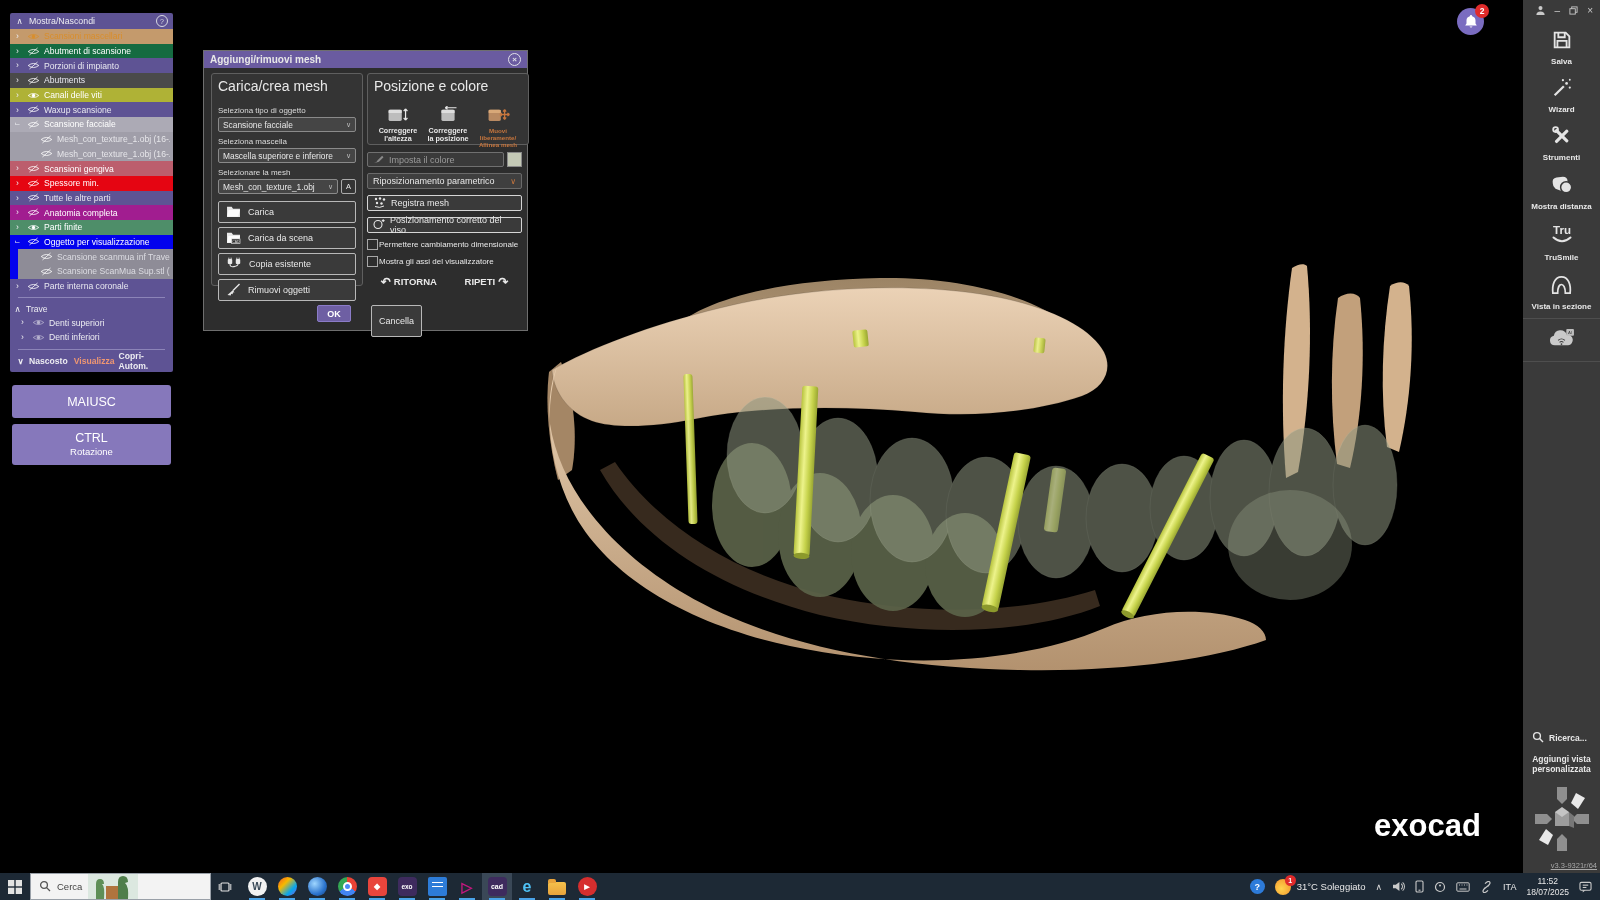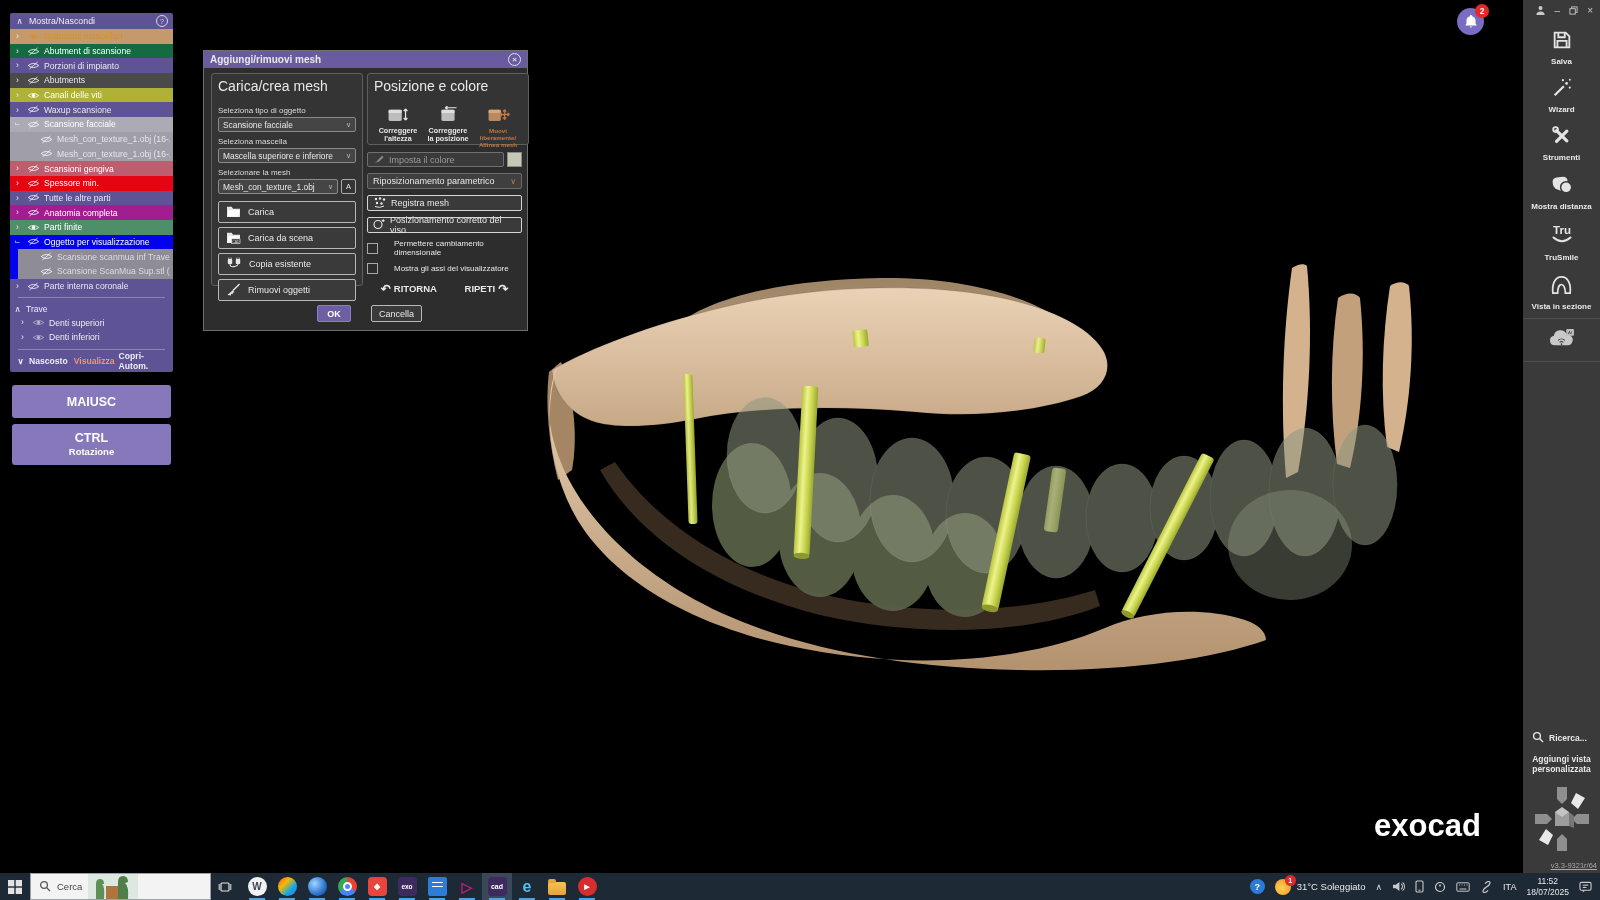--- a/index.html
+++ b/index.html
@@ -23,21 +23,21 @@
   .lp-marker{width:9px;font-size:8.5px;text-align:center;flex:none;line-height:1;}
   .marker-exp{display:inline-block;transform:scaleY(-1);}
   .lp-eye{width:14px;flex:none;display:grid;place-items:center;}
   .lp-label{font-size:8.6px;white-space:nowrap;overflow:hidden;}
   .lp-divider{height:1px;background:#8C84B8;margin:4px 8px;}
   .lp-footer{height:15px;display:flex;align-items:center;gap:4px;padding:0 6px;font-size:8.6px;font-weight:bold;}
   .lp-footer .viz{color:#EE9672;margin-left:2px;}
   .lp-footer .copri{margin-left:auto;}
 
   .kb-btn{position:absolute;left:12px;width:159px;background:#8678BB;border:none;border-radius:3px;color:#fff;
-    font-weight:bold;font-size:12.5px;cursor:pointer;font-family:"Liberation Sans",sans-serif;}
+    font-weight:normal;font-size:12.5px;cursor:pointer;font-family:"Liberation Sans",sans-serif;}
   #maiusc-btn{top:385px;height:33px;}
   #ctrl-btn{top:424px;height:41px;line-height:1.2;}
   #ctrl-btn .sub{display:block;font-size:9.5px;}
 
   
   #dialog{position:absolute;left:203px;top:50px;width:325px;height:281px;background:#2D2D2D;border:1px solid #6E6E6E;
     box-shadow:3px 4px 10px rgba(0,0,0,.65);color:#E8E8E8;font-size:9px;box-sizing:border-box;}
   .dlg-title{height:17px;background:#6A5BA0;display:flex;align-items:center;padding:0 6px;font-size:10px;font-weight:bold;}
   .dlg-close{margin-left:auto;width:11px;height:11px;border-radius:50%;border:1px solid #E0E0E8;color:#E0E0E8;
     display:grid;place-items:center;font-size:8px;line-height:1;cursor:pointer;}
@@ -61,29 +61,29 @@
   #dlg-right{position:absolute;left:163px;top:98px;width:155px;}
   .color-row{display:flex;gap:3px;align-items:center;margin-top:3px;}
   .color-btn{flex:1;height:15px;border:1px solid #707070;border-radius:2px;background:#3A3A3A;color:#9A9A9A;
     display:flex;align-items:center;gap:5px;padding:0 5px;box-sizing:border-box;}
   .swatch{width:15px;height:15px;background:#C4C9B6;border:1px solid #8A8A8A;box-sizing:border-box;cursor:pointer;}
   .riposiz{margin-top:6px;height:16px;background:#3F3F3F;border:1px solid #6A6A6A;border-radius:2px;display:flex;
     align-items:center;padding:0 5px;box-sizing:border-box;cursor:pointer;}
   .riposiz .chev{margin-left:auto;color:#C8763D;font-size:8px;}
   .act-btn{margin-top:6px;height:16px;border:1px solid #D5D5D5;border-radius:2px;background:#3A3A3A;display:flex;
     align-items:center;gap:5px;padding:0 5px;box-sizing:border-box;cursor:pointer;}
-  .cb-row{margin-top:6px;display:flex;align-items:center;gap:16px;cursor:pointer;}
+  .cb-row{margin-top:6px;display:flex;align-items:center;gap:1px;cursor:pointer;}
   .cb{width:9px;height:9px;border:1px solid #A8A8A8;background:#2D2D2D;flex:none;}
   .cb-label{font-size:8px;}
   .undo-row{margin-top:9px;display:flex;justify-content:space-around;font-weight:bold;font-size:9.5px;}
   .undo-row span{cursor:pointer;display:flex;align-items:center;gap:3px;}
   .undo-row .g{font-size:12px;line-height:0;}
   .dlg-ok{position:absolute;left:113px;top:254px;width:34px;height:17px;background:#6E5FA3;border:1px solid #8B7CC8;
     border-radius:2px;color:#fff;font-weight:bold;font-size:9px;cursor:pointer;font-family:"Liberation Sans",sans-serif;}
-  .dlg-cancel{position:absolute;left:167px;top:254px;width:51px;height:17px;background:#3A3A3A;border:1px solid #B8B8B8;
+  .dlg-cancel{position:absolute;left:167px;top:254px;width:51px;height:32px;background:#3A3A3A;border:1px solid #B8B8B8;
     border-radius:2px;color:#E8E8E8;font-size:9px;cursor:pointer;font-family:"Liberation Sans",sans-serif;}
 
   
   #right-sidebar{position:absolute;right:0;top:0;width:77px;height:873px;background:#3A3A3A;color:#E8E8E8;}
   .win-controls{display:flex;justify-content:flex-end;align-items:center;gap:9px;padding:4px 7px 2px;height:13px;}
   .win-controls .wc{cursor:pointer;color:#C9C9C9;font-size:10px;line-height:1;display:grid;place-items:center;}
   #tools{margin-top:4px;}
   .tool{display:flex;flex-direction:column;align-items:center;gap:2px;padding:6px 0 5px;cursor:pointer;}
   .tool-label{font-size:8px;font-weight:bold;text-align:right;line-height:1.15;padding:0 2px;}
   .tool-sep{height:1px;background:#4E4E4E;margin:2px 0;}

